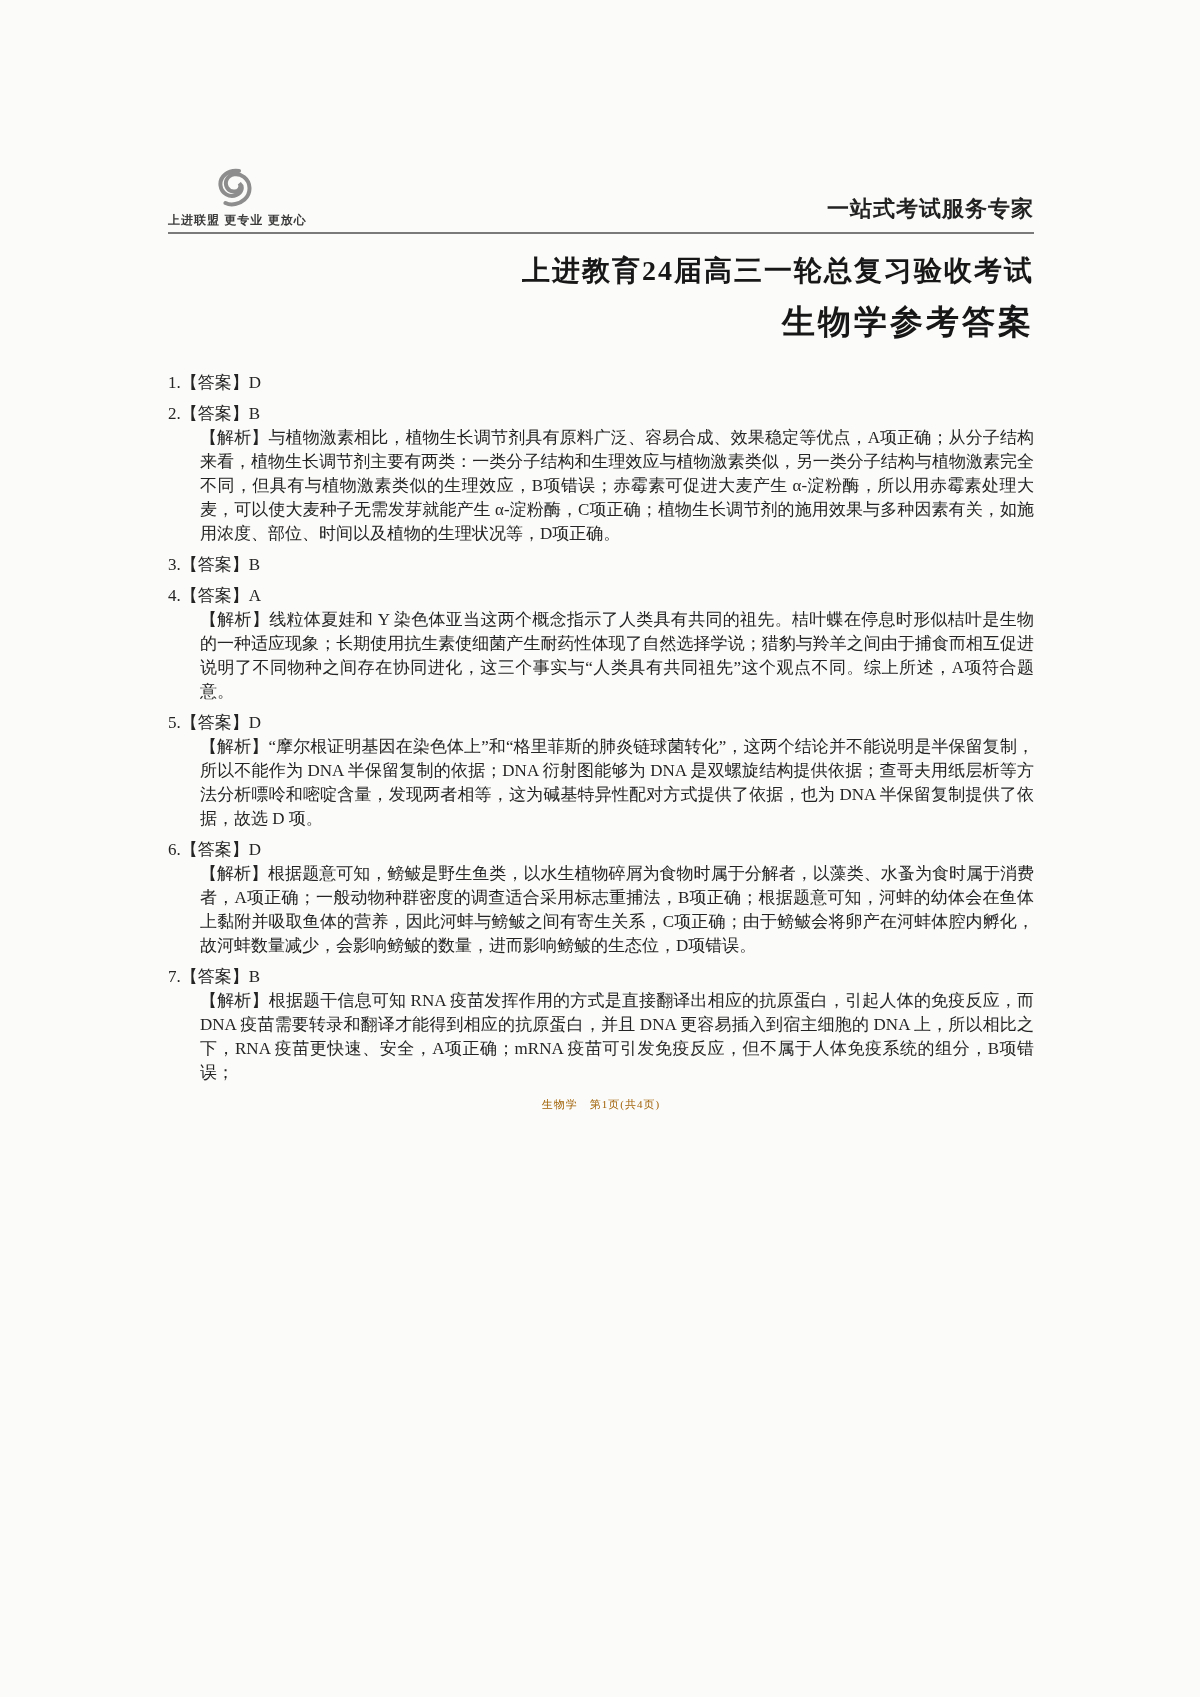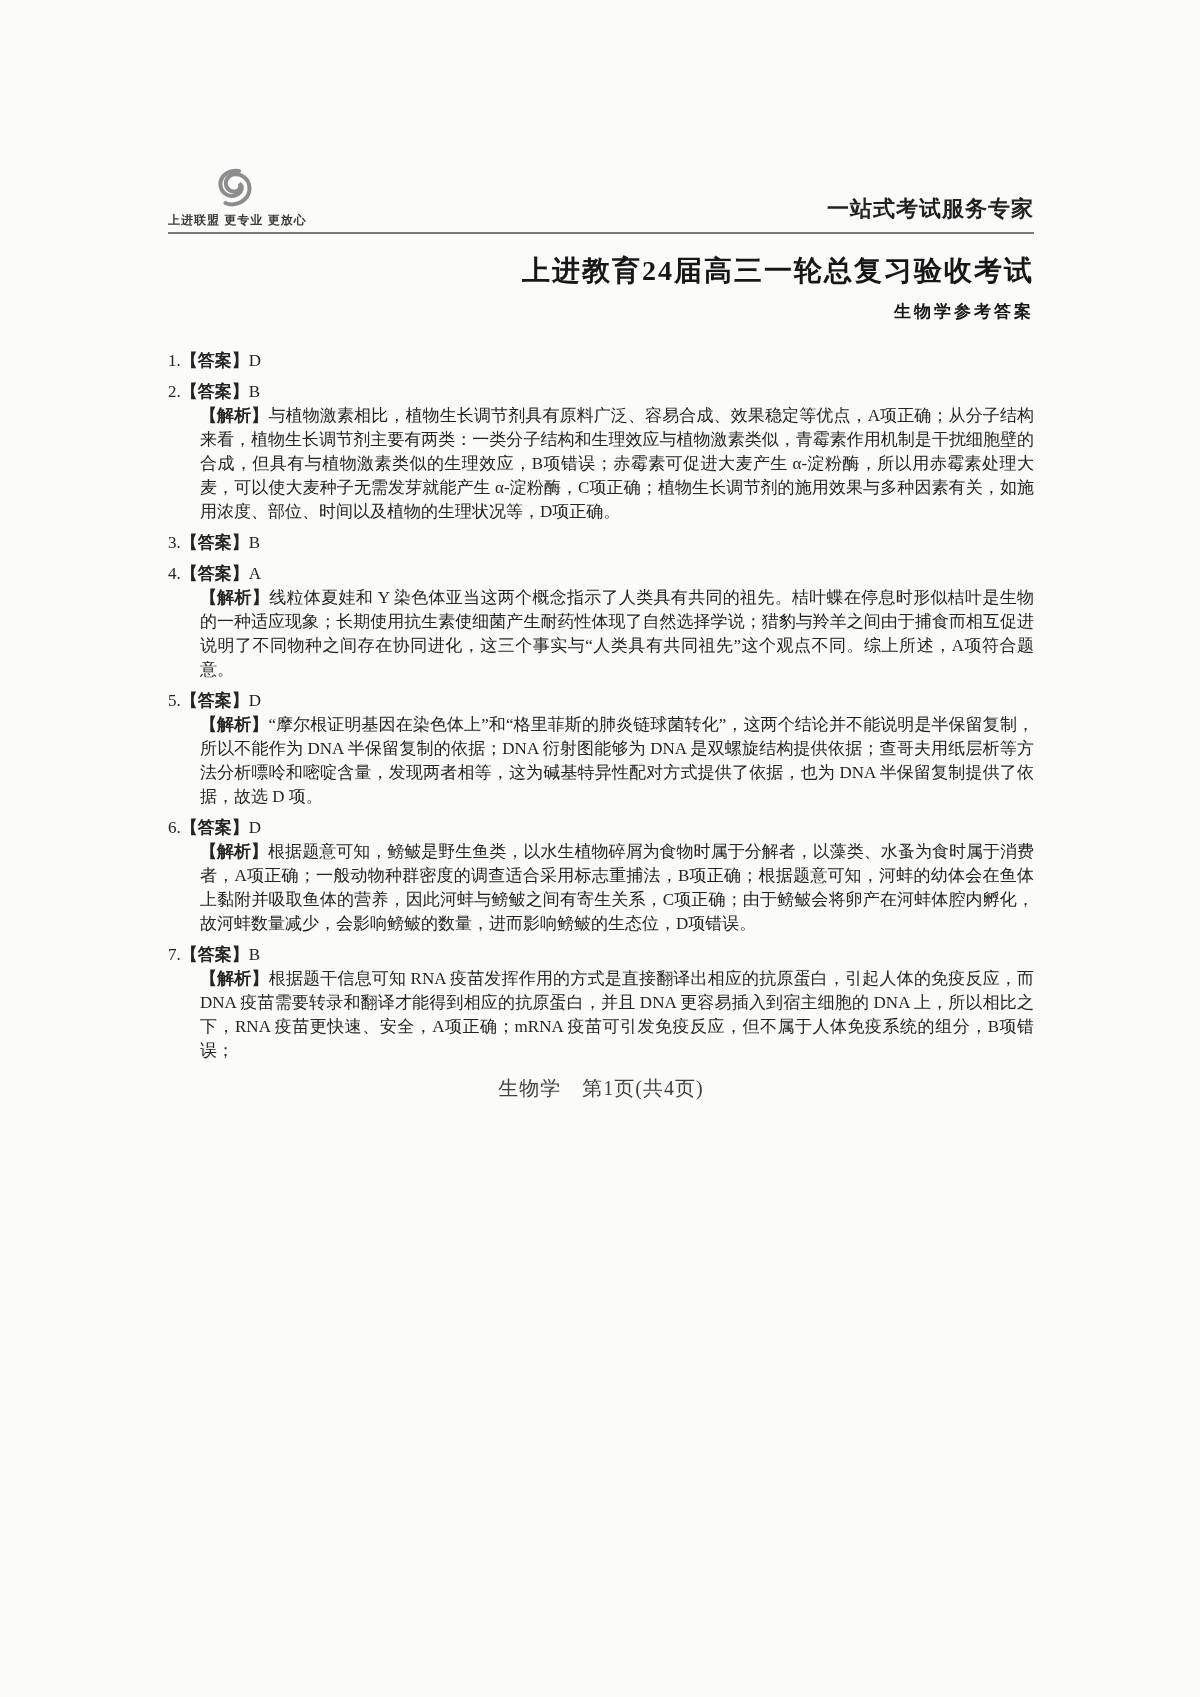--- a/index.html
+++ b/index.html
@@ -58,53 +58,53 @@
     text-align: right;
     margin-top: 18px;
   }
   .title {
     font-size: 28px;
     font-weight: bold;
     letter-spacing: 2px;
     color: #171717;
   }
   .subtitle {
-    font-size: 17px;
+    font-size: 33px;
     font-weight: bold;
     letter-spacing: 3px;
     margin-top: 10px;
     color: #171717;
   }
   
   .answers {
     margin-top: 26px;
     font-size: 17px;
     line-height: 24px;
     text-align: justify;
     color: #242424;
   }
   .qa {
     margin-bottom: 7px;
   }
   .qa-head {
     white-space: nowrap;
   }
   .lbl {
-    font-weight: bold;
+    font-weight: normal;
   }
   .qa-body {
     margin: 0;
     padding-left: 32px;
   }
   
   .page-footer {
     text-align: center;
     margin-top: 12px;
-    font-size: 20px;
-    color: #404040;
+    font-size: 11px;
+    color: #a16207;
     letter-spacing: 1px;
   }
 </style>
 </head>
 <body>
 
 <div class="page">
 
   <div class="header">
     <div class="logo">
@@ -124,21 +124,21 @@
   </div>
 
   <div class="answers">
 
     <div class="qa">
       <div class="qa-head"><span>1.</span><span class="lbl">【答案】</span><span>D</span></div>
     </div>
 
     <div class="qa">
       <div class="qa-head"><span>2.</span><span class="lbl">【答案】</span><span>B</span></div>
-      <p class="qa-body"><span class="lbl">【解析】</span><span>与植物激素相比，植物生长调节剂具有原料广泛、容易合成、效果稳定等优点，A项正确；从分子结构来看，植物生长调节剂主要有两类：一类分子结构和生理效应与植物激素类似，青霉素作用机制是干扰细胞壁的合成，但具有与植物激素类似的生理效应，B项错误；赤霉素可促进大麦产生 α-淀粉酶，所以用赤霉素处理大麦，可以使大麦种子无需发芽就能产生 α-淀粉酶，C项正确；植物生长调节剂的施用效果与多种因素有关，如施用浓度、部位、时间以及植物的生理状况等，D项正确。</span></p>
+      <p class="qa-body"><span class="lbl">【解析】</span><span>与植物激素相比，植物生长调节剂具有原料广泛、容易合成、效果稳定等优点，A项正确；从分子结构来看，植物生长调节剂主要有两类：一类分子结构和生理效应与植物激素类似，另一类分子结构与植物激素完全不同，但具有与植物激素类似的生理效应，B项错误；赤霉素可促进大麦产生 α-淀粉酶，所以用赤霉素处理大麦，可以使大麦种子无需发芽就能产生 α-淀粉酶，C项正确；植物生长调节剂的施用效果与多种因素有关，如施用浓度、部位、时间以及植物的生理状况等，D项正确。</span></p>
     </div>
 
     <div class="qa">
       <div class="qa-head"><span>3.</span><span class="lbl">【答案】</span><span>B</span></div>
     </div>
 
     <div class="qa">
       <div class="qa-head"><span>4.</span><span class="lbl">【答案】</span><span>A</span></div>
       <p class="qa-body"><span class="lbl">【解析】</span><span>线粒体夏娃和 Y 染色体亚当这两个概念指示了人类具有共同的祖先。桔叶蝶在停息时形似桔叶是生物的一种适应现象；长期使用抗生素使细菌产生耐药性体现了自然选择学说；猎豹与羚羊之间由于捕食而相互促进说明了不同物种之间存在协同进化，这三个事实与“人类具有共同祖先”这个观点不同。综上所述，A项符合题意。</span></p>
     </div>

